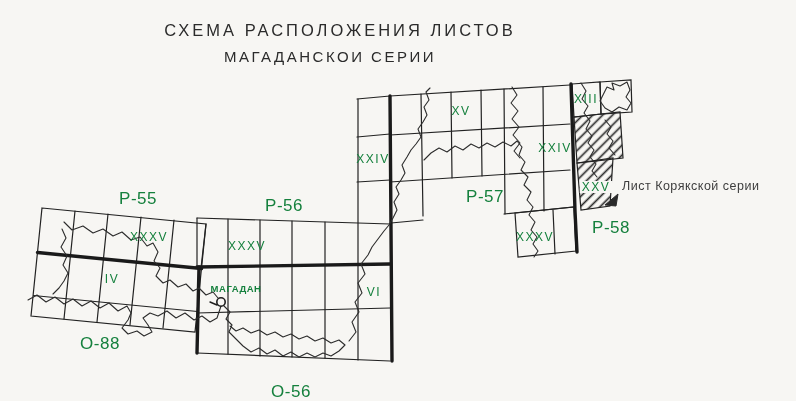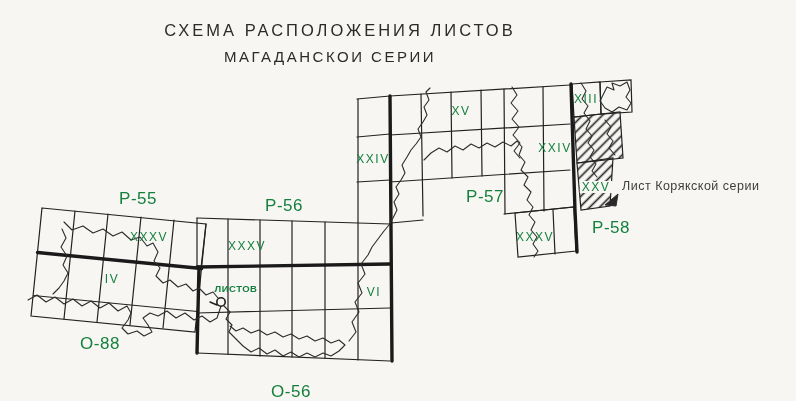--- a/index.html
+++ b/index.html
@@ -136,17 +136,17 @@
   <div class="lbl numeral" style="left:112px;top:279px">IV</div>
   <div class="lbl numeral" style="left:247px;top:246px">XXXV</div>
   <div class="lbl numeral" style="left:373px;top:159px">XXIV</div>
   <div class="lbl numeral" style="left:374px;top:292px">VI</div>
   <div class="lbl numeral" style="left:461px;top:111px">XV</div>
   <div class="lbl numeral" style="left:555px;top:148px">XXIV</div>
   <div class="lbl numeral" style="left:535px;top:237px">XXXV</div>
   <div class="lbl numeral" style="left:586px;top:99px">XIII</div>
   <div class="lbl numeral xxv-chip" style="left:596px;top:187px">XXV</div>
 
-  <div class="lbl city" style="left:236px;top:289px">ЛИСТОВ</div>
+  <div class="lbl city" style="left:236px;top:289px">МАГАДАН</div>
 
   <div class="lbl note" style="left:622px;top:186px">Лист Корякской серии</div>
 
 </div>
 
 </body></html>

